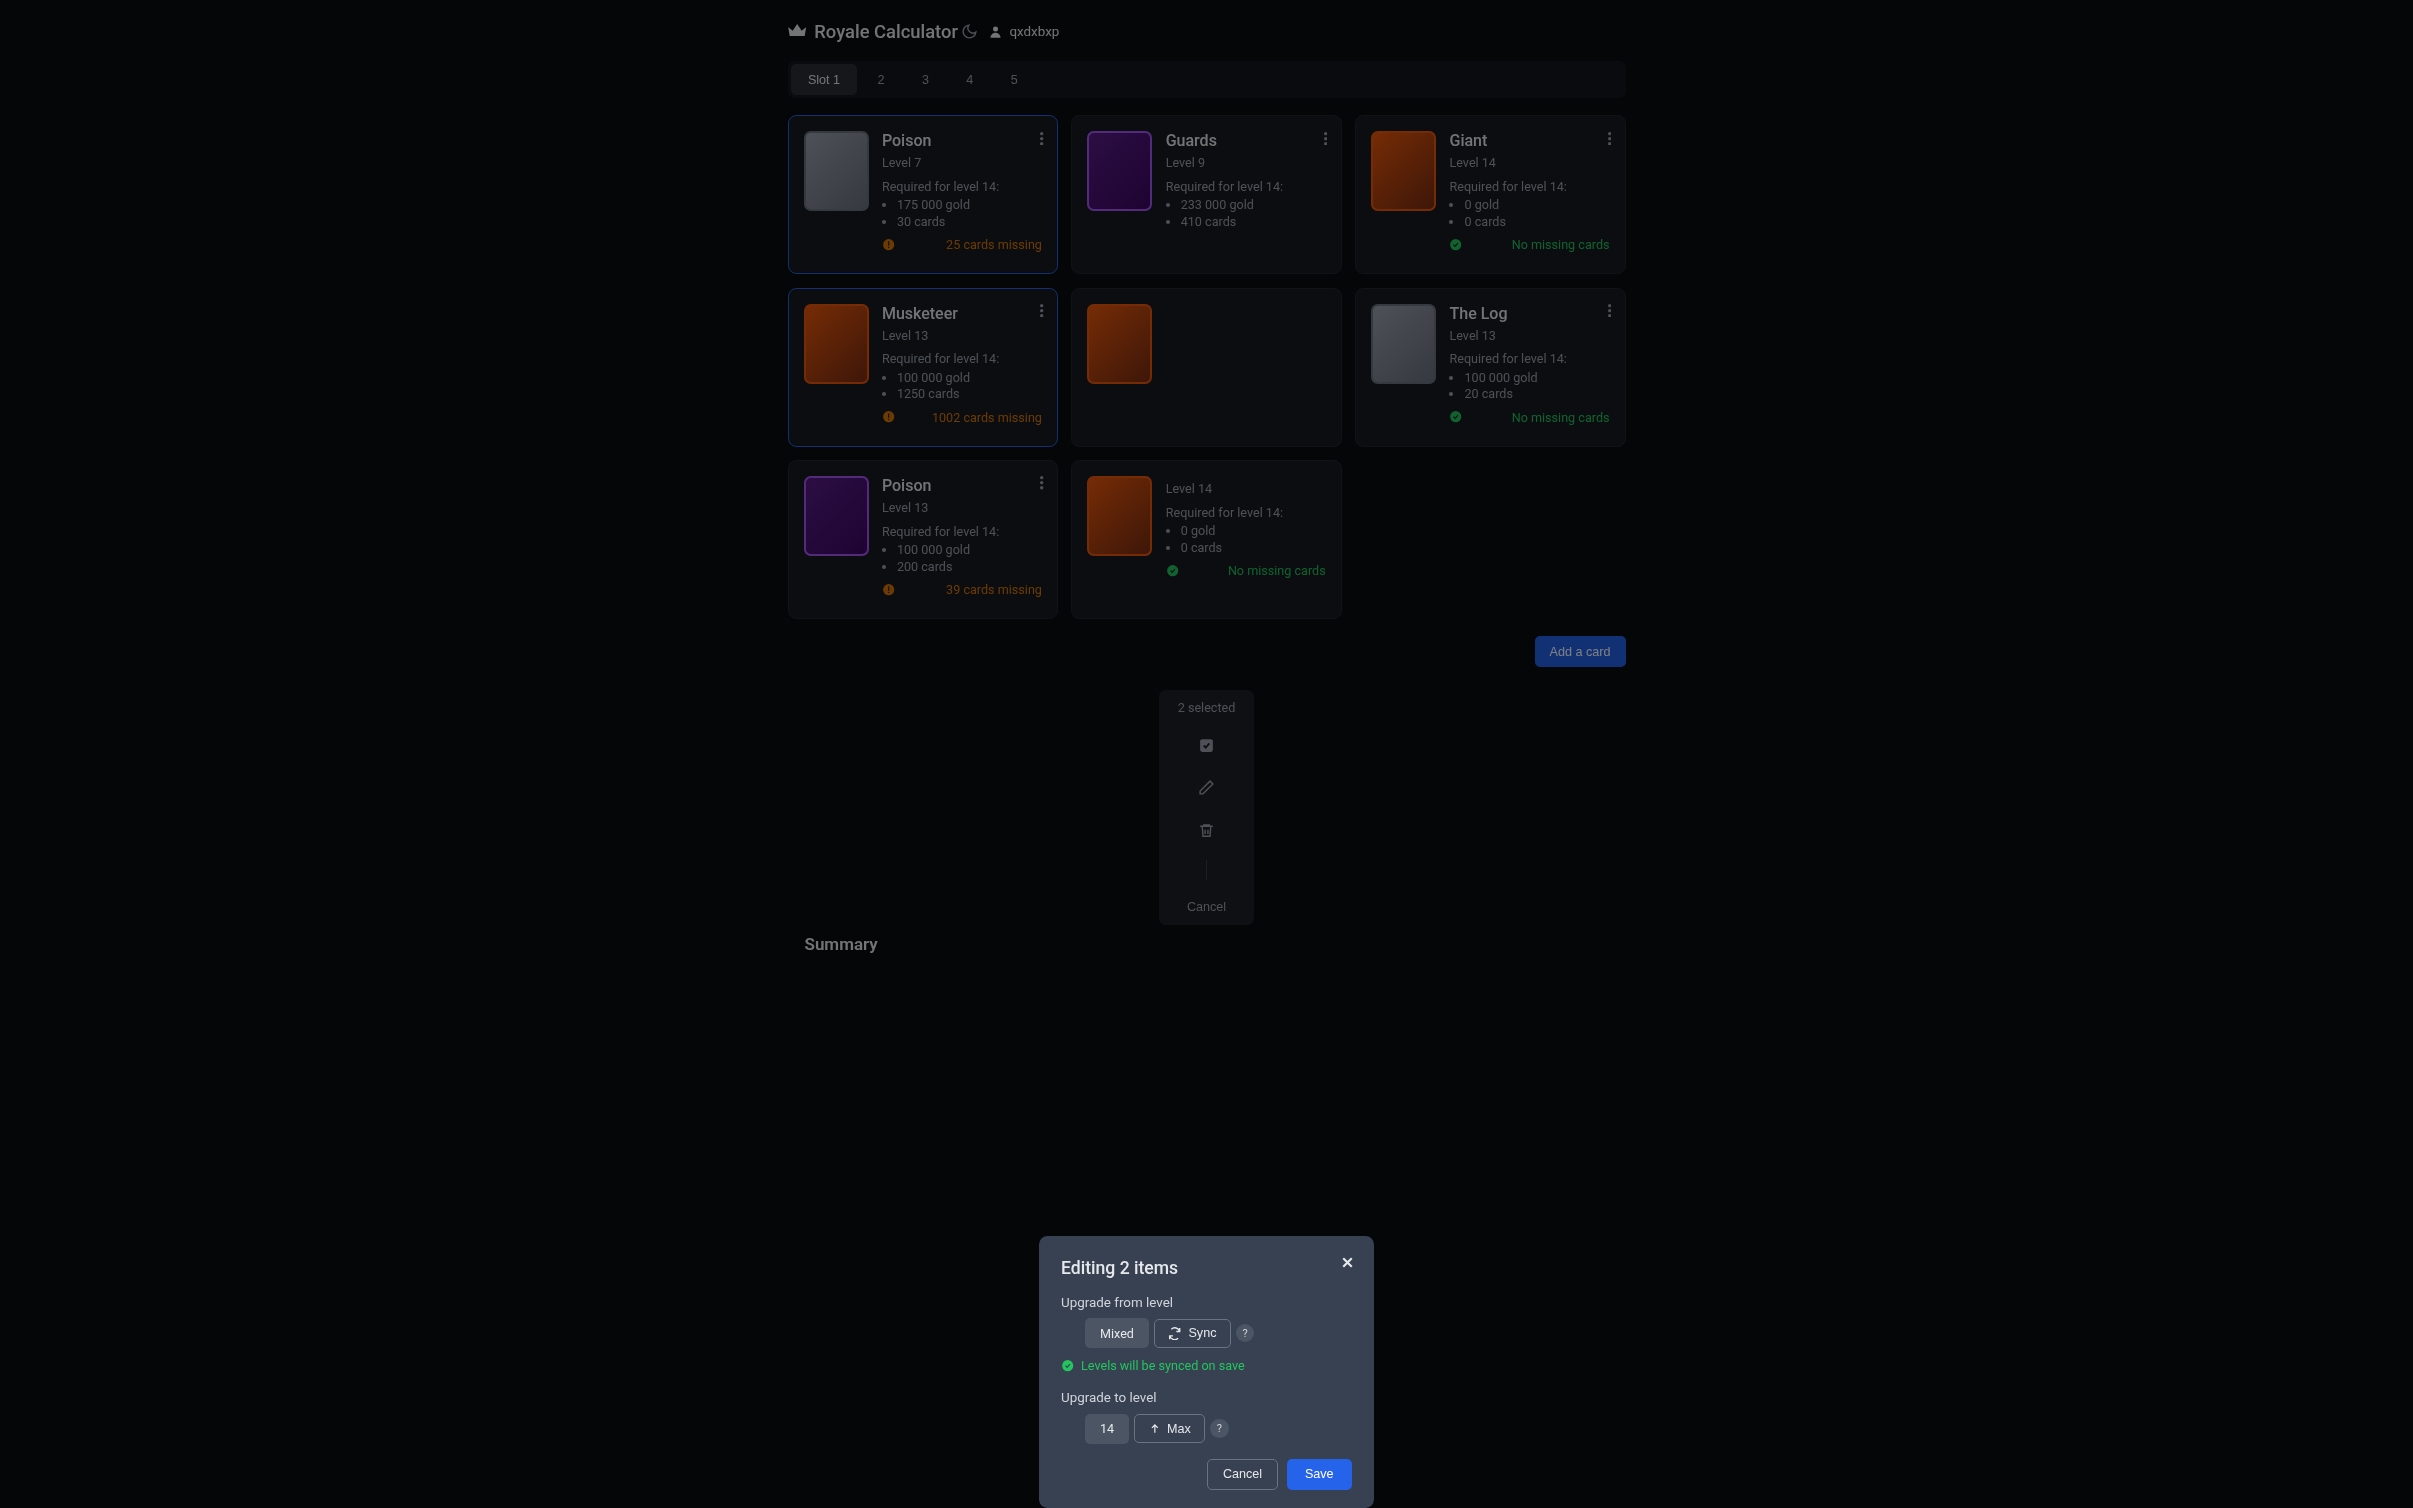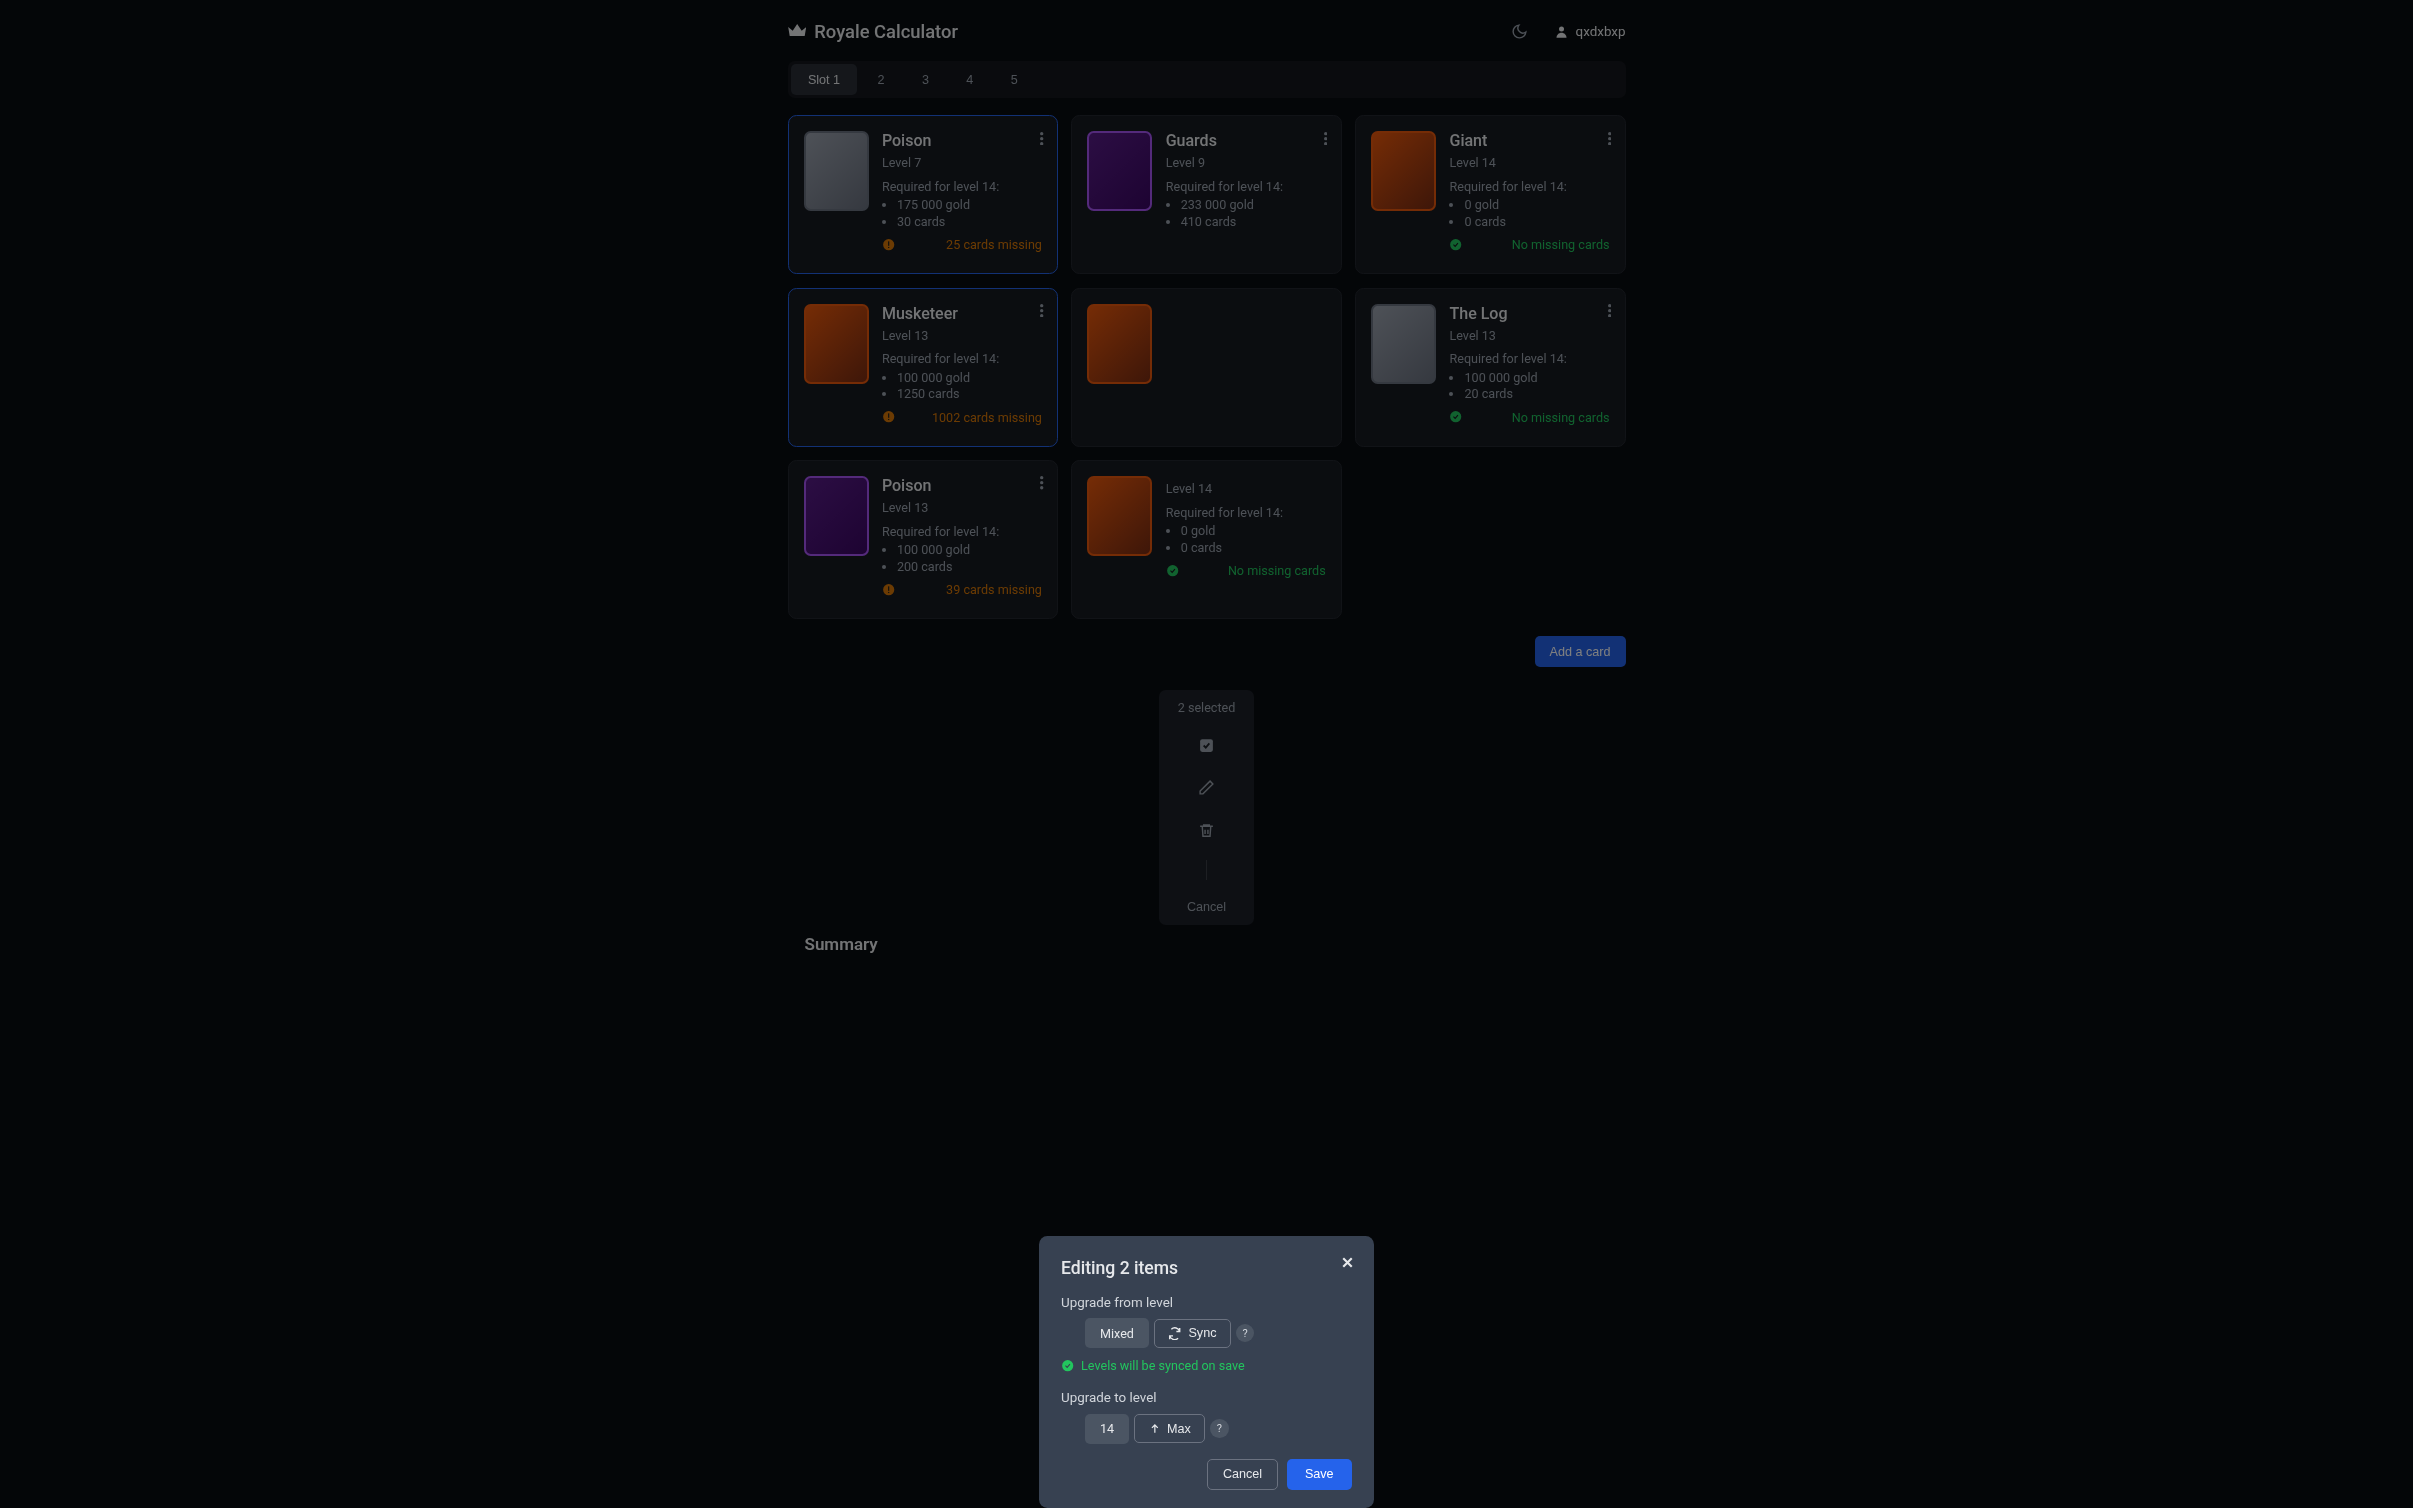--- a/index.html
+++ b/index.html
@@ -19,23 +19,23 @@
     --modal-field:#4b5563;
     --modal-border:#4b5563;
   }
   * { box-sizing:border-box; }
   html,body { margin:0; padding:0; width:100%; height:100%; background:var(--bg); color:var(--text); font-family:-apple-system,BlinkMacSystemFont,"Segoe UI",Roboto,sans-serif; font-size:13.4px; }
   body { min-height:754px; }
 
   .app { max-width:838px; margin:0 auto; padding:13.4px 0 67px; }
 
   
-  .header { display:flex; align-items:center; justify-content:space-between; padding:6.7px 0 17px; }
+  .header { display:flex; align-items:center; padding:6.7px 0 17px; }
   .brand { display:flex; align-items:center; gap:8.4px; font-size:18.4px; font-weight:500; color:var(--text); }
-  .header-right { display:flex; align-items:center; gap:23px; }
+  .header-right { display:flex; align-items:center; gap:6px; }
   .user { display:flex; align-items:center; gap:6.7px; color:var(--text); font-size:13.4px; }
   .icon-btn { background:none; border:none; color:var(--text-dim); cursor:pointer; padding:3.4px; display:inline-flex; }
 
   
   .tabs { display:flex; gap:3.4px; background:#14171c; border-radius:6.7px; padding:3.4px; margin-bottom:17px; }
   .tab { padding:8.4px 17px; border-radius:5px; background:transparent; border:none; color:var(--text-dim); cursor:pointer; font-size:12.6px; }
   .tab.active { background:#2a2f37; color:var(--text); }
 
   
   .grid { display:grid; grid-template-columns:repeat(3,1fr); gap:13.4px; }

